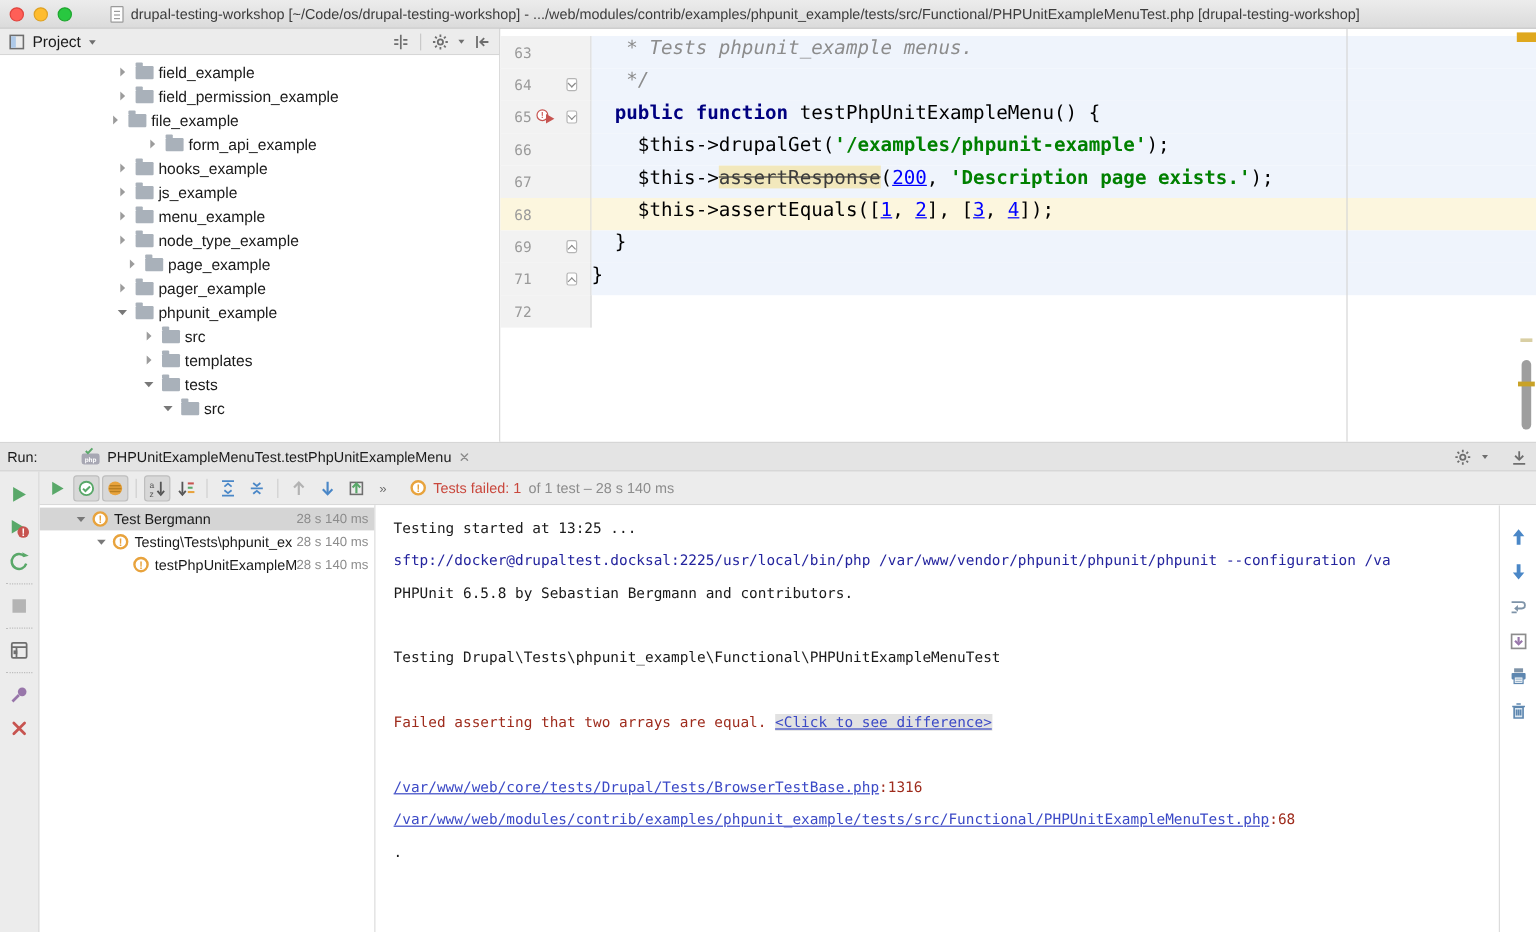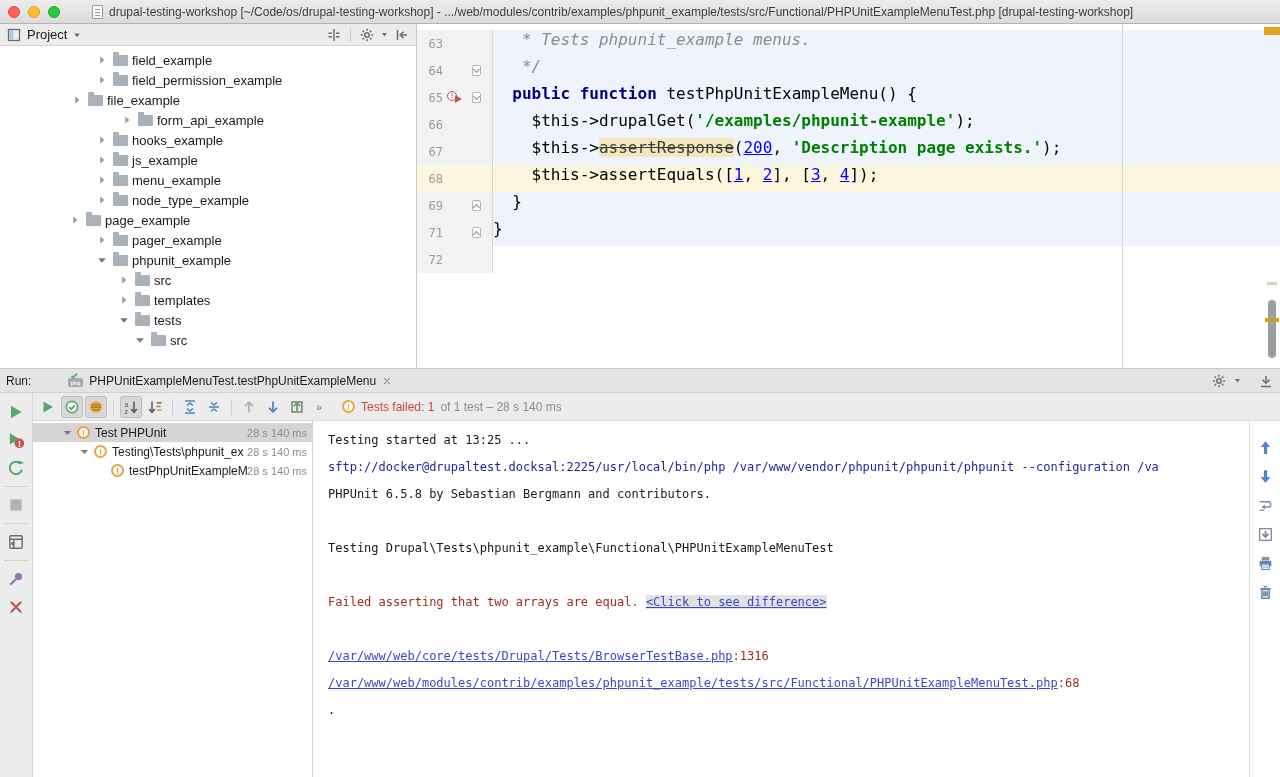--- a/index.html
+++ b/index.html
@@ -185,21 +185,21 @@
         </div>
         <div class="trow" style="padding-left: 95px;">
           <span class="ic chev">
             <svg viewBox="0 0 16 16">
               <path d="M6 3.8l4.6 4.2L6 12.2z" fill="#9C9C9C"></path>
             </svg>
           </span>
           <span class="folder"></span>
           <span class="tlabel">field_permission_example</span>
         </div>
-        <div class="trow" style="padding-left: 70px;">
+        <div class="trow" style="padding-left: 89px;">
           <span class="ic chev">
             <svg viewBox="0 0 16 16">
               <path d="M6 3.8l4.6 4.2L6 12.2z" fill="#9C9C9C"></path>
             </svg>
           </span>
           <span class="folder"></span>
           <span class="tlabel">file_example</span>
         </div>
         <div class="trow" style="padding-left: 120px;">
           <span class="ic chev">
@@ -239,21 +239,21 @@
         </div>
         <div class="trow" style="padding-left: 95px;">
           <span class="ic chev">
             <svg viewBox="0 0 16 16">
               <path d="M6 3.8l4.6 4.2L6 12.2z" fill="#9C9C9C"></path>
             </svg>
           </span>
           <span class="folder"></span>
           <span class="tlabel">node_type_example</span>
         </div>
-        <div class="trow" style="padding-left: 57px; margin-left: 11px;">
+        <div class="trow" style="padding-left: 103px;">
           <span class="ic chev">
             <svg viewBox="0 0 16 16">
               <path d="M6 3.8l4.6 4.2L6 12.2z" fill="#9C9C9C"></path>
             </svg>
           </span>
           <span class="folder"></span>
           <span class="tlabel">page_example</span>
         </div>
         <div class="trow" style="padding-left: 95px;">
           <span class="ic chev">
@@ -598,21 +598,21 @@
         </div>
       <div class="runcontent">
         <div class="testtree" id="test-tree">
             <div class="rtrow sel" style="padding-left: 28px;">
               <span class="ic chev">
                 <svg viewBox="0 0 16 16">
                   <path d="M3.6 6h8.8L8 11z" fill="#787878"></path>
                 </svg>
               </span>
               <span class="fail-ic">!</span>
-              <span class="lab">Test PHPUnit</span>
+              <span class="lab">Test Bergmann</span>
               <span class="dur">28 s 140 ms</span>
             </div>
             <div class="rtrow" style="padding-left: 45px;">
               <span class="ic chev">
                 <svg viewBox="0 0 16 16">
                   <path d="M3.6 6h8.8L8 11z" fill="#787878"></path>
                 </svg>
               </span>
               <span class="fail-ic">!</span>
               <span class="lab">Testing\Tests\phpunit_ex</span>

